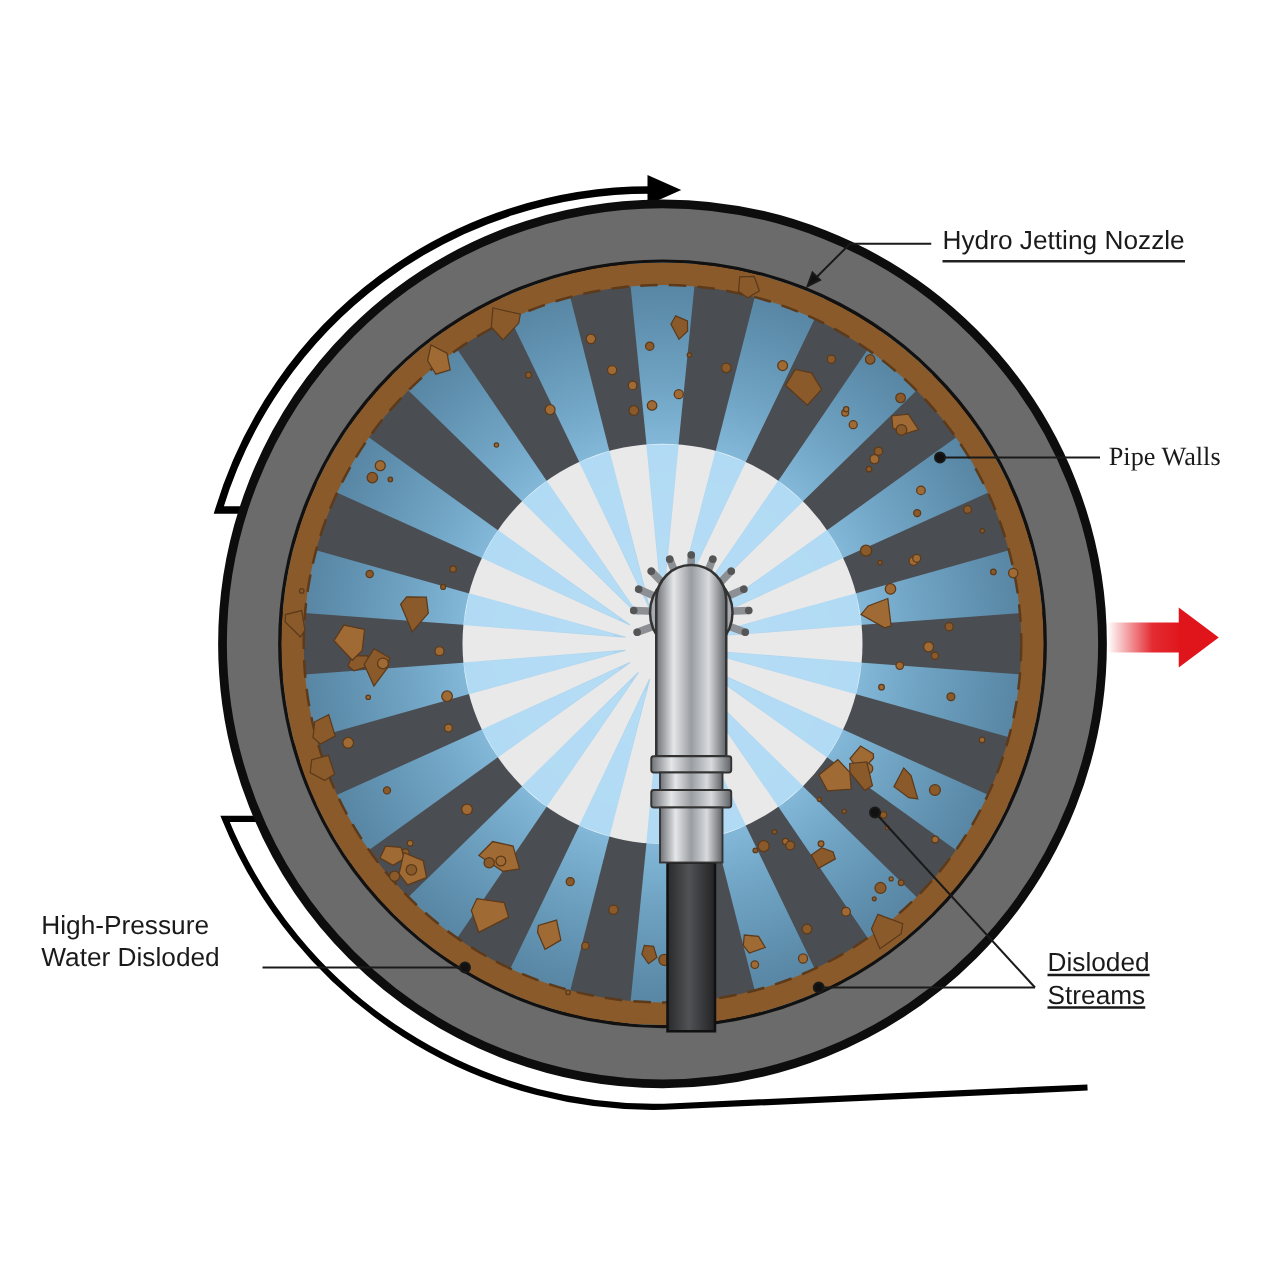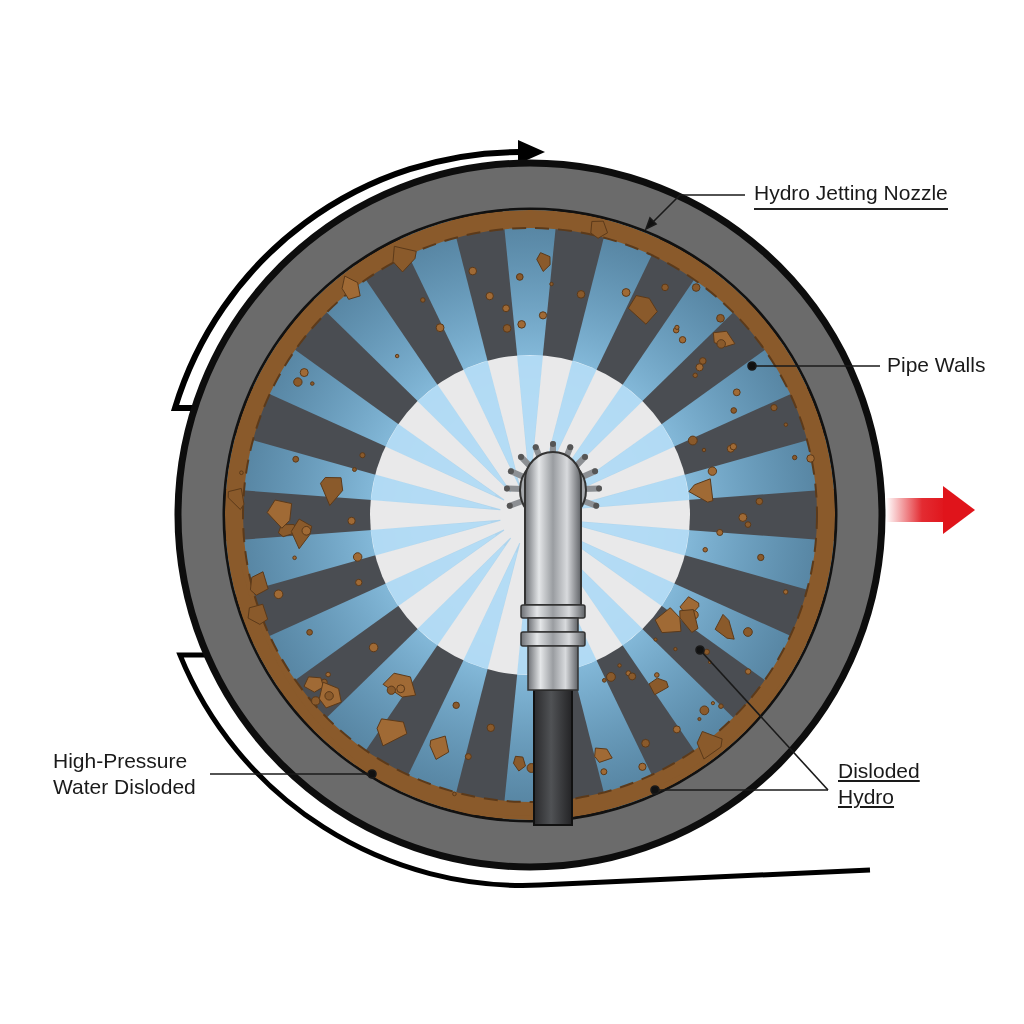--- a/index.html
+++ b/index.html
@@ -3,22 +3,22 @@
   <meta charset="utf-8">
   <style>
     html, body { margin: 0; padding: 0; background: #ffffff; }
     body { width: 1024px; height: 1024px; position: relative; overflow: hidden;
            font-family: "Liberation Sans", sans-serif; }
     #stage { position: absolute; left: 0; top: 0; width: 1024px; height: 961px; }
     .label { position: absolute; color: #1a1a1a; font-size: 21px; line-height: 26px;
              font-family: "Liberation Sans", sans-serif; white-space: nowrap; }
     .label .line { display: block; }
     #lbl-nozzle { left: 754px; top: 180px; border-bottom: 2px solid #222; padding-bottom: 2px; }
-    #lbl-walls { left: 887px; top: 352px; }
-    #lbl-streams { left: 33px; top: 748px; margin-left: 20px; }
+    #lbl-walls { left: 887px; top: 352px; font-family: Liberation Serif, serif; }
+    #lbl-streams { left: 33px; top: 728px; }
     #lbl-debris { left: 838px; top: 758px; text-decoration: underline; }
   </style>
 </head>
 <body>
 
 <div id="stage">
   <svg width="1024" height="1024" viewBox="0 0 1024 1024" xmlns="http://www.w3.org/2000/svg">
     <defs>
       <radialGradient id="jetGrad" cx="530" cy="515" r="310" gradientUnits="userSpaceOnUse">
         <stop offset="0" stop-color="#e8f5fd" stop-opacity="0.95"></stop>
@@ -288,15 +288,15 @@
   </div>
   <div class="label" id="lbl-walls">
     <span>Pipe Walls</span>
   </div>
   <div class="label" id="lbl-streams">
     <span class="line">High-Pressure</span>
     <span class="line">Water Disloded</span>
   </div>
   <div class="label" id="lbl-debris">
     <span class="line">Disloded</span>
-    <span class="line">Hydro</span>
+    <span class="line">Streams</span>
   </div>
 </div>
 
 </body></html>

